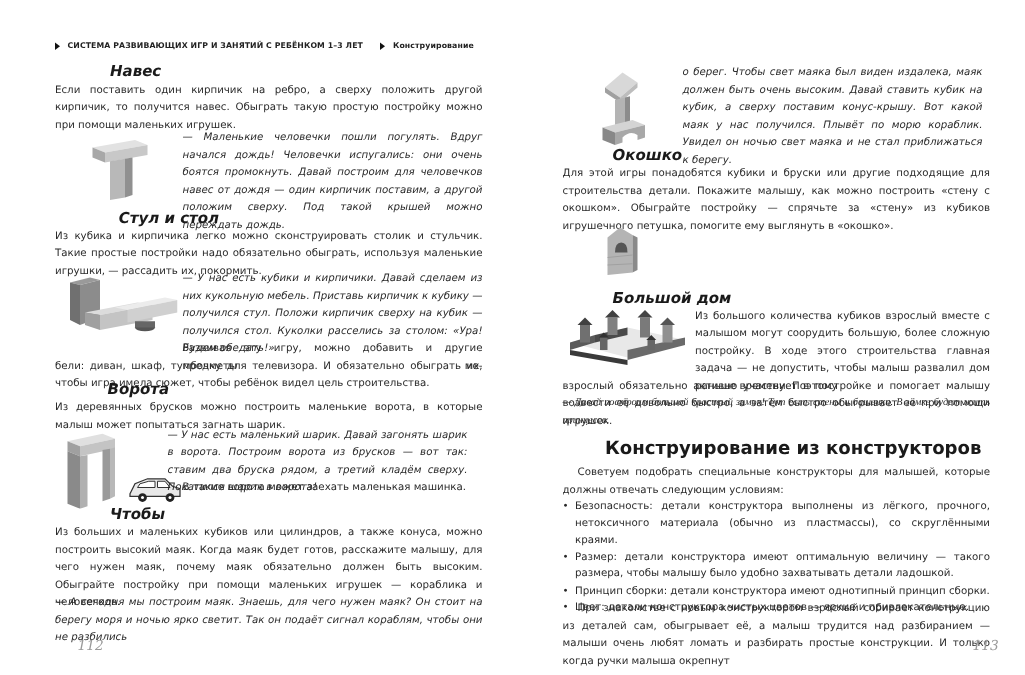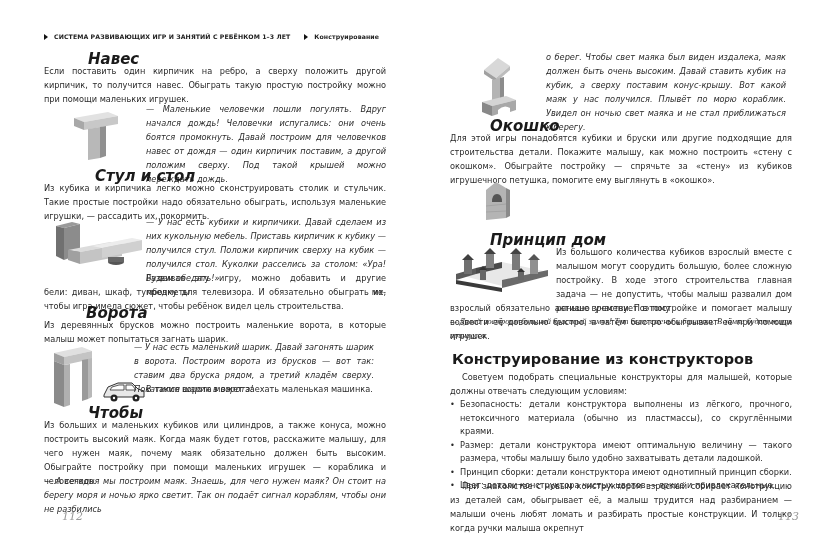--- a/index.html
+++ b/index.html
@@ -18,22 +18,22 @@
     font-size: 6.2px; font-weight: bold; color: #222; letter-spacing: 0.1px;
     display: flex; align-items: center; white-space: nowrap;
   }
   .running-head .tri { display: inline-block; width: 0; height: 0;
     border-top: 3.5px solid transparent; border-bottom: 3.5px solid transparent;
     border-left: 4px solid #111; margin-right: 6px; }
   .running-head .sep { margin-left: 14px; }
 
   .txt { position: absolute; font-size: 8.2px; line-height: 14px; color: #2a2a2a; text-align: justify; }
   .it { font-style: italic; }
-  .h2 { position: absolute; font-size: 15px; font-weight: bold; font-style: italic; color: #1a1a1a; }
-  .h1 { position: absolute; font-size: 14.5px; font-weight: bold; color: #1a1a1a; }
+  .h2 { position: absolute; font-size: 12px; font-weight: bold; font-style: italic; color: #1a1a1a; }
+  .h1 { position: absolute; font-size: 14.5px; font-weight: bold; color: #1a1a1a; margin-left: 32px; }
   .pnum { position: absolute; font-size: 11px; font-style: italic; color: #9a9a9a;
     font-family: "DejaVu Serif", serif; top: 510px; }
 
   .bullets { position: absolute; list-style: none; margin: 0; padding: 0; font-size: 8.2px; line-height: 13.5px; color: #2a2a2a; }
   .bullets li { position: relative; padding-left: 10px; text-align: justify; }
   .bullets li::before { content: "•"; position: absolute; left: 0; }
 
   .illus { position: absolute; }
 </style>
 </head>
@@ -120,21 +120,21 @@
   <div class="h2" style="top:117px;left:80px;">Окошко</div>
   <div class="txt" style="top:131px;left:40px;width:342px;">Для этой игры понадобятся кубики и бруски или другие подходящие для строительства детали. Покажите малышу, как можно построить «стену с окошком». Обыграйте постройку — спрячьте за «стену» из кубиков игрушечного петушка, помогите ему выглянуть в «окошко».</div>
   <svg class="illus" style="top:180px;left:74px;" width="28" height="40" viewBox="0 0 28 40">
     <polygon points="2,10 12,2 22,8 22,38 2,40" fill="#b4b4b4"></polygon>
     <polygon points="22,8 26,10 26,36 22,38" fill="#8a8a8a"></polygon>
     <path d="M8,22 Q8,14 13,14 Q18,14 18,22 Z" fill="#555"></path>
     <line x1="2" y1="26" x2="22" y2="24" stroke="#999" stroke-width="0.6"></line>
     <line x1="2" y1="32" x2="22" y2="31" stroke="#999" stroke-width="0.6"></line>
   </svg>
 
-  <div class="h2" style="top:231px;left:80px;">Принцип дом</div>
+  <div class="h2" style="top:231px;left:80px;">Большой дом</div>
   <svg class="illus" style="top:246px;left:42px;" width="100" height="46" viewBox="0 0 100 46">
     <polygon points="4,28 50,16 96,26 50,40" fill="#e8e8e8"></polygon>
     <polygon points="4,28 24,22 24,28 4,34" fill="#5a5a5a"></polygon>
     <polygon points="24,22 50,16 50,22 24,28" fill="#4a4a4a"></polygon>
     <polygon points="50,34 96,24 96,30 50,42" fill="#6a6a6a"></polygon>
     <polygon points="4,34 50,42 50,46 4,38" fill="#3a3a3a"></polygon>
     <rect x="12" y="14" width="8" height="14" fill="#707070"></rect>
     <polygon points="10,14 16,8 22,14" fill="#404040"></polygon>
     <rect x="34" y="8" width="8" height="14" fill="#808080"></rect>
     <polygon points="32,8 38,2 44,8" fill="#404040"></polygon>

